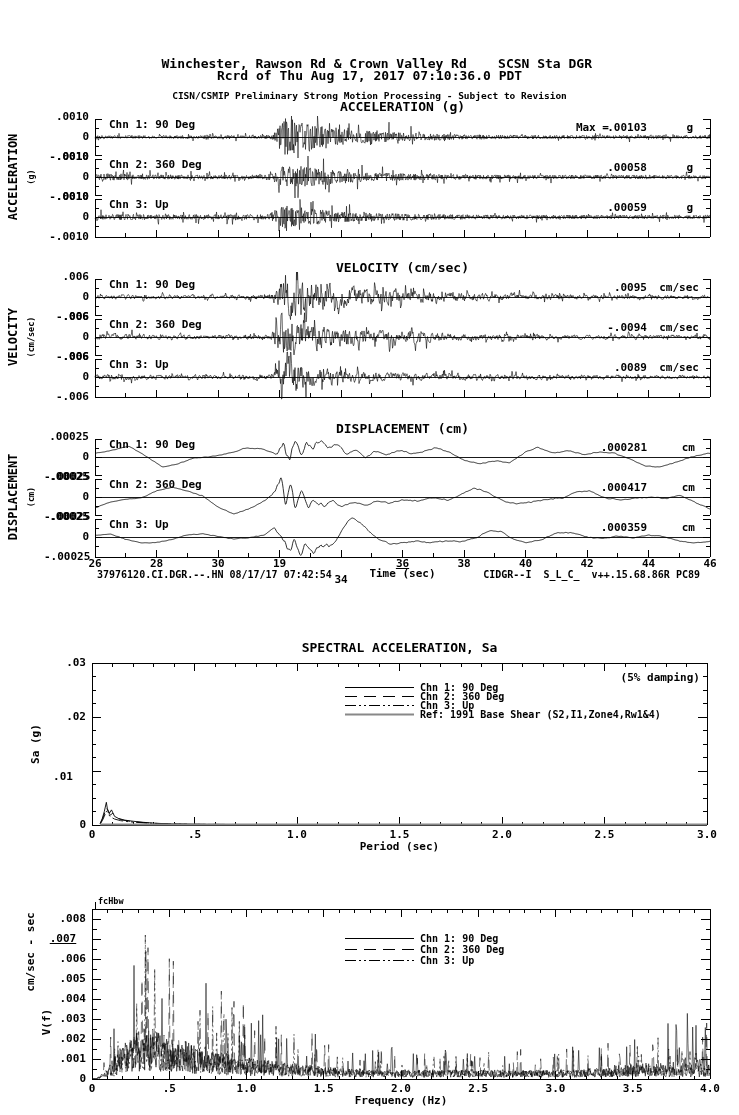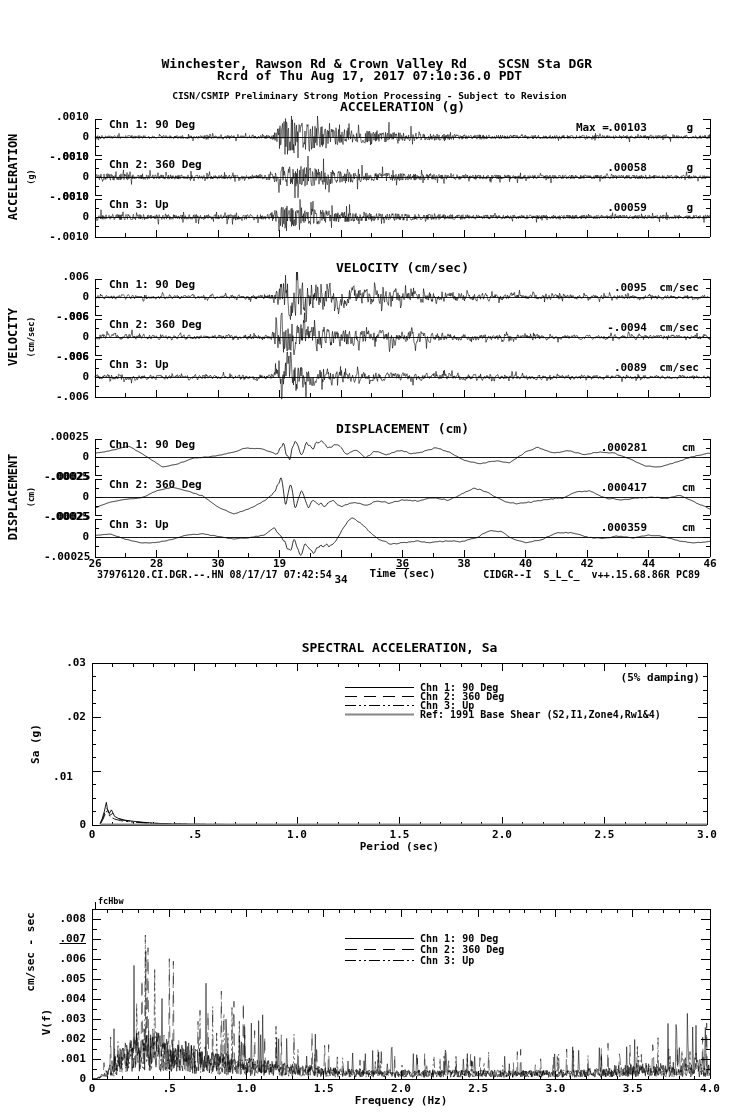--- a/index.html
+++ b/index.html
@@ -548,21 +548,21 @@
     <span class="t " style="left: 40px; top: 765px; width: 46px; text-align: center; margin-top: 6px;">.01</span>
     <span class="t " style="left: 40px; top: 819px; width: 46px; text-align: right;">0</span>
     <span class="t " style="left: 72px; top: 829px; width: 40px; text-align: center;">0</span>
     <span class="t " style="left: 174.5px; top: 829px; width: 40px; text-align: center;">.5</span>
     <span class="t " style="left: 277px; top: 829px; width: 40px; text-align: center;">1.0</span>
     <span class="t " style="left: 379.5px; top: 829px; width: 40px; text-align: center;">1.5</span>
     <span class="t " style="left: 482px; top: 829px; width: 40px; text-align: center;">2.0</span>
     <span class="t " style="left: 584.5px; top: 829px; width: 40px; text-align: center;">2.5</span>
     <span class="t " style="left: 687px; top: 829px; width: 40px; text-align: center;">3.0</span>
     <span class="t " style="left: 40px; top: 913px; width: 46px; text-align: right;">.008</span>
-    <span class="t " style="left: 40px; top: 933px; width: 46px; text-align: right; text-decoration: underline;">.007</span>
+    <span class="t " style="left: 40px; top: 933px; width: 46px; text-align: center; text-decoration: underline;">.007</span>
     <span class="t " style="left: 40px; top: 953px; width: 46px; text-align: right;">.006</span>
     <span class="t " style="left: 40px; top: 973px; width: 46px; text-align: right;">.005</span>
     <span class="t " style="left: 40px; top: 993px; width: 46px; text-align: right;">.004</span>
     <span class="t " style="left: 40px; top: 1013px; width: 46px; text-align: right;">.003</span>
     <span class="t " style="left: 40px; top: 1033px; width: 46px; text-align: right;">.002</span>
     <span class="t " style="left: 40px; top: 1053px; width: 46px; text-align: right;">.001</span>
     <span class="t " style="left: 40px; top: 1073px; width: 46px; text-align: right;">0</span>
     <span class="t " style="left: 72px; top: 1083px; width: 40px; text-align: center;">0</span>
     <span class="t " style="left: 149.25px; top: 1083px; width: 40px; text-align: center;">.5</span>
     <span class="t " style="left: 226.5px; top: 1083px; width: 40px; text-align: center;">1.0</span>

